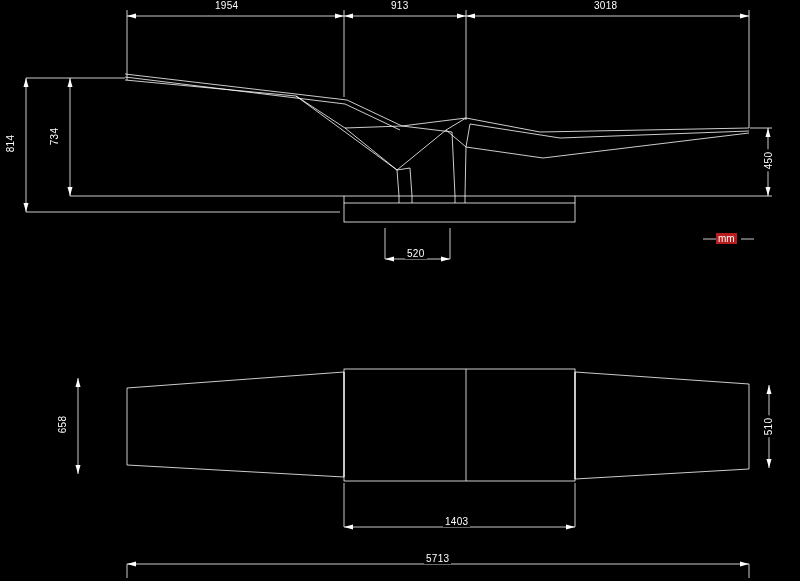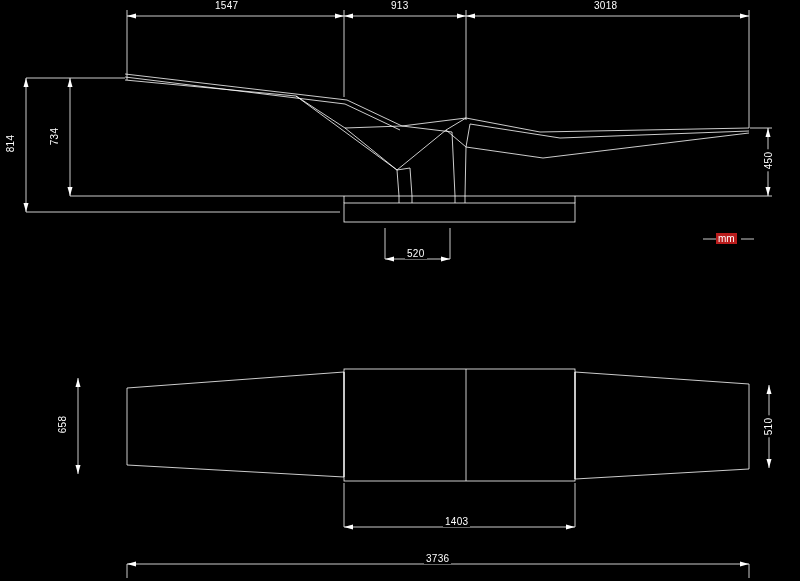--- a/index.html
+++ b/index.html
@@ -195,32 +195,32 @@
         <line x1="127" y1="564" x2="127" y2="578"></line>
         <line x1="749" y1="564" x2="749" y2="578"></line>
         <line x1="127" y1="564" x2="749" y2="564"></line>
         <polygon points="127,564 136,561.5 136,566.5" fill="#ffffff" stroke="none"></polygon>
         <polygon points="749,564 740,561.5 740,566.5" fill="#ffffff" stroke="none"></polygon>
       </g>
 
     </g>
   </svg>
 
-  <div class="dim-label" style="left:213px; top:0px;">1547</div>
+  <div class="dim-label" style="left:213px; top:0px;">1954</div>
   <div class="dim-label" style="left:389px; top:0px;">913</div>
   <div class="dim-label" style="left:592px; top:0px;">3018</div>
 
   <div class="dim-label vert" style="left:0px; top:138px; transform:rotate(-90deg);">814</div>
   <div class="dim-label vert" style="left:44px; top:131px; transform:rotate(-90deg);">734</div>
 
   <div class="dim-label vert" style="left:758px; top:155px; transform:rotate(-90deg);">450</div>
 
   <div class="dim-label" style="left:405px; top:248px;">520</div>
 
   <div class="unit-label" style="left:716px; top:233px;">mm</div>
 
   <div class="dim-label vert" style="left:52px; top:419px; transform:rotate(-90deg);">658</div>
   <div class="dim-label vert" style="left:758px; top:421px; transform:rotate(-90deg);">510</div>
 
   <div class="dim-label" style="left:443px; top:516px;">1403</div>
-  <div class="dim-label" style="left:424px; top:553px;">3736</div>
+  <div class="dim-label" style="left:424px; top:553px;">5713</div>
 
 </div>
 
 </body></html>

